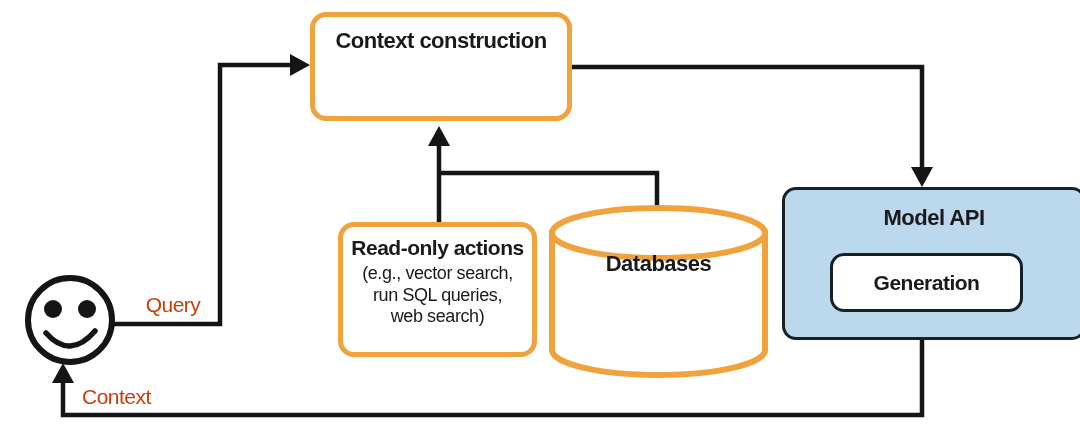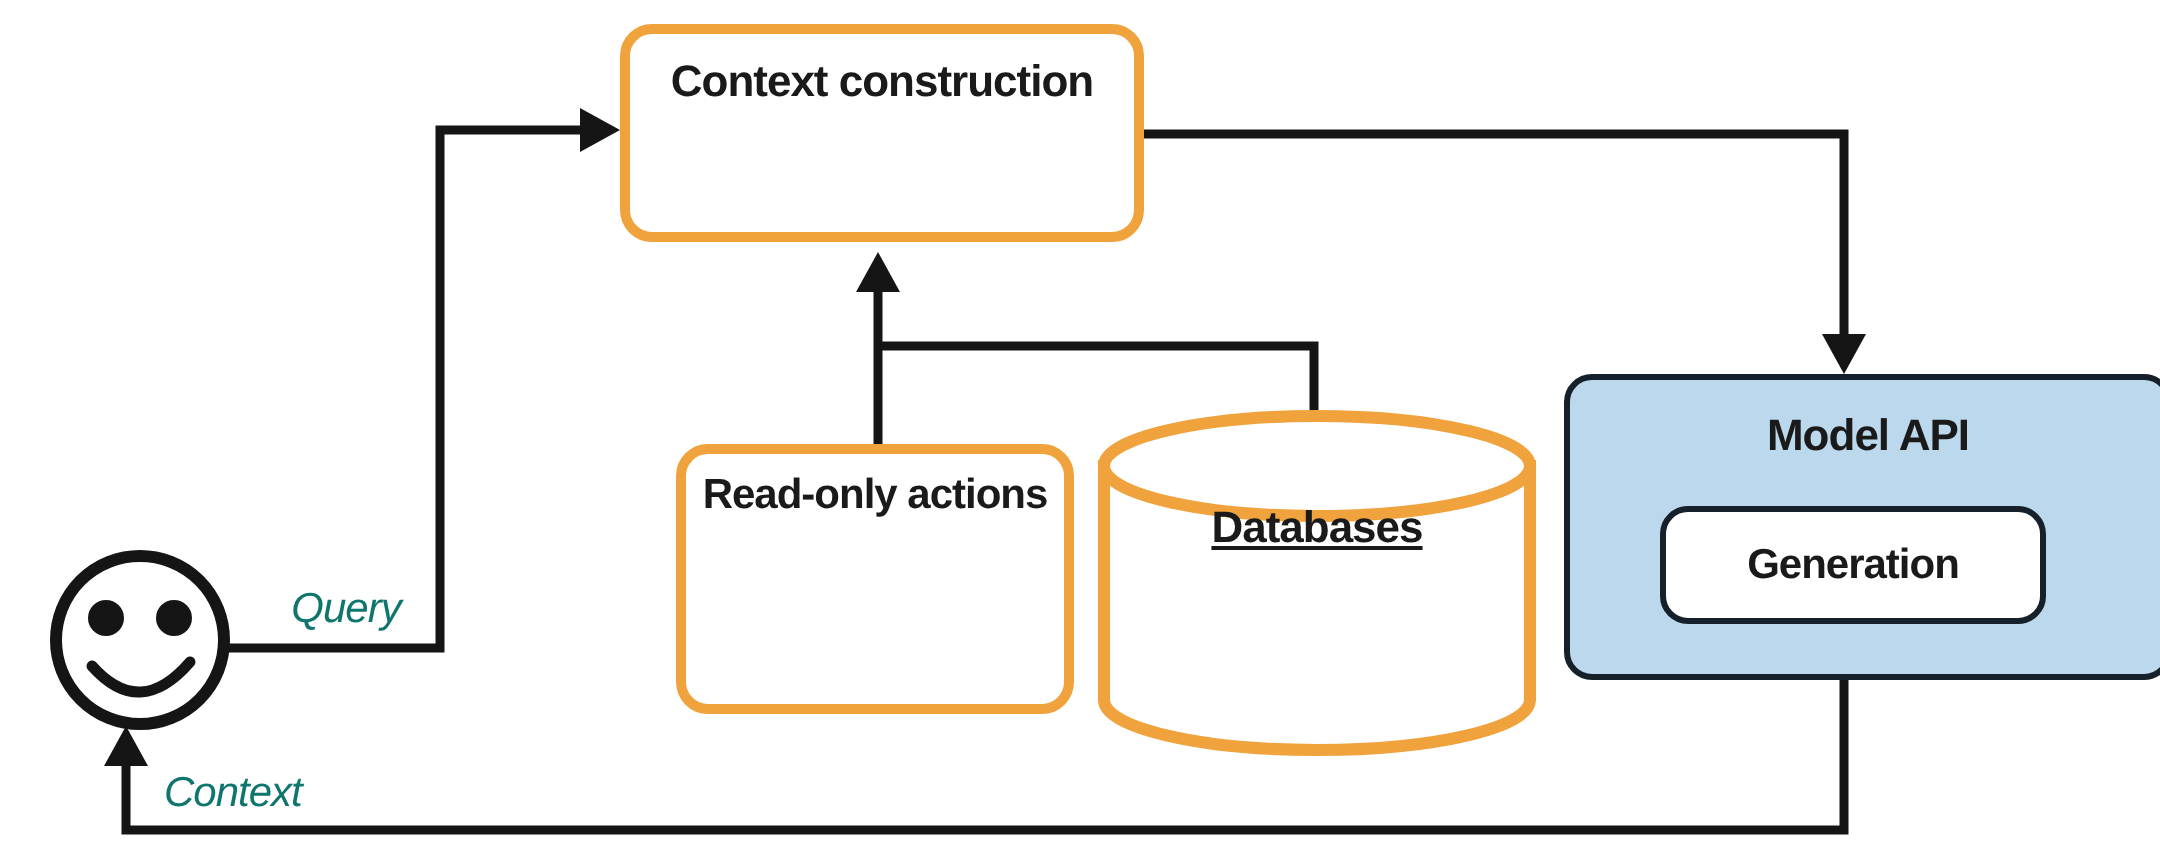--- a/index.html
+++ b/index.html
@@ -18,32 +18,32 @@
   .box-title{
     font-weight:700;font-size:22px;letter-spacing:-0.5px;line-height:1.1;
     margin-top:10px;
   }
   .box-sub{
     font-size:19px;letter-spacing:-0.4px;line-height:1.2;margin-top:4px;
     white-space:pre-line;
   }
   #context-box .box-title{margin-top:12px;}
   #readonly-box .box-title{font-size:21px;margin-top:9px;}
-  #databases-text{background:transparent;border:none;text-decoration:underline;}
+  #databases-text{background:transparent;border:none;}
   #databases-text .box-title{margin-top:0;}
   #model-box .box-title{margin-top:16px;}
   #generation-box{
     position:absolute;left:45px;top:63px;width:187px;height:53px;
     background:#ffffff;border:3px solid #16202B;border-radius:14px;
     display:flex;align-items:center;justify-content:center;
     font-weight:700;font-size:21px;letter-spacing:-0.5px;text-align:right;
   }
   .flow-label{
-    position:absolute;font-style:italic;font-size:21px;letter-spacing:-0.5px;
-    color:#0f766e;
+    position:absolute;font-size:21px;letter-spacing:-0.5px;
+    color:#c2410c;
   }
   #query-label{left:133px;top:293px;width:80px;text-align:center;}
   #response-label{left:82px;top:385px;}
 </style>
 </head>
 <body>
 
 <div id="canvas">
 
   <svg id="wires" viewBox="0 0 1080 428" xmlns="http://www.w3.org/2000/svg">
@@ -84,20 +84,23 @@
       <path d="M 46 333 Q 70 360 95 331" fill="none" stroke="#151515" stroke-width="5.5" stroke-linecap="round"></path>
     </g>
   </svg>
 
   <div class="node box-orange" id="context-box" style="left:310px;top:12px;width:262px;height:109px;">
     <div class="box-title">Context construction</div>
   </div>
 
   <div class="node box-orange" id="readonly-box" style="left:338px;top:222px;width:199px;height:135px;">
     <div class="box-title">Read-only actions</div>
+    <div class="box-sub" style="font-size:18px;">(e.g., vector search,
+run SQL queries,
+web search)</div>
   </div>
 
   <div class="node" id="databases-text" style="left:552px;top:252px;width:213px;">
     <div class="box-title">Databases</div>
   </div>
 
   <div class="node box-blue" id="model-box" style="left:782px;top:187px;width:304px;height:153px;">
     <div class="box-title">Model API</div>
     <div id="generation-box">
       <span>Generation</span>

